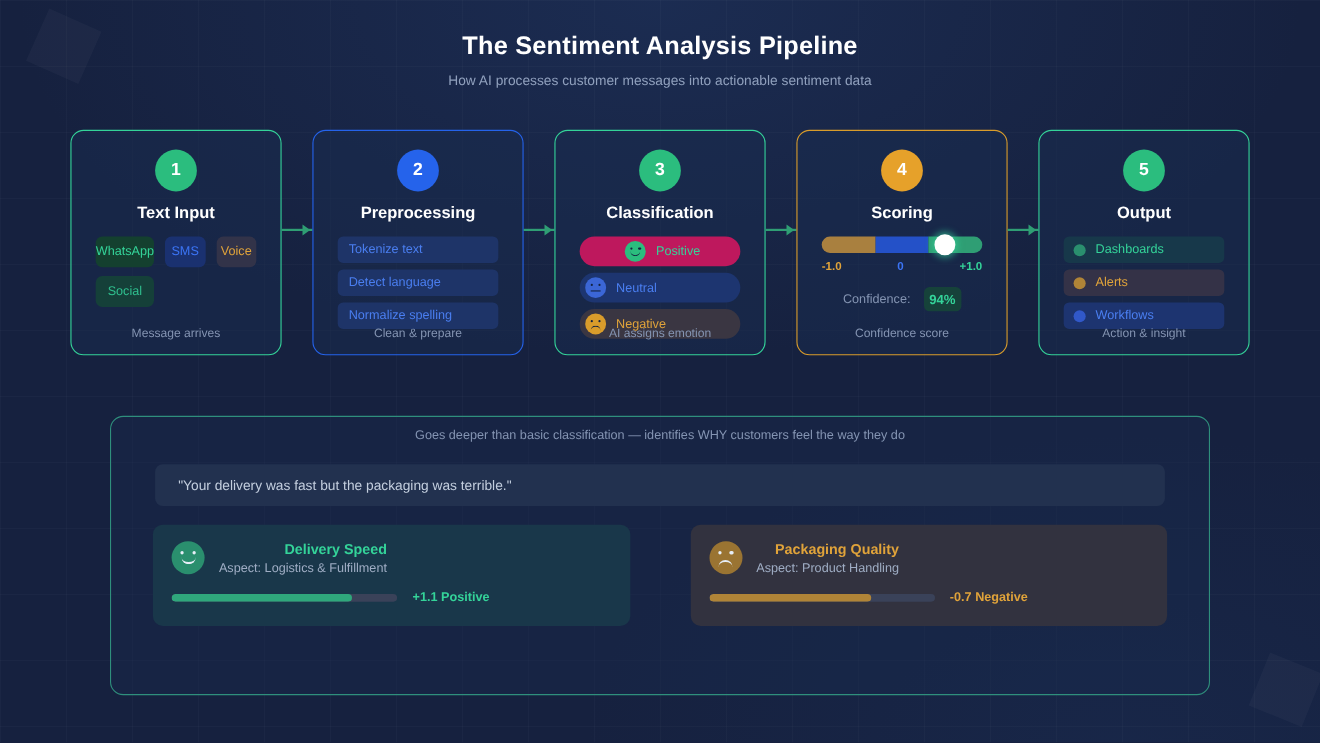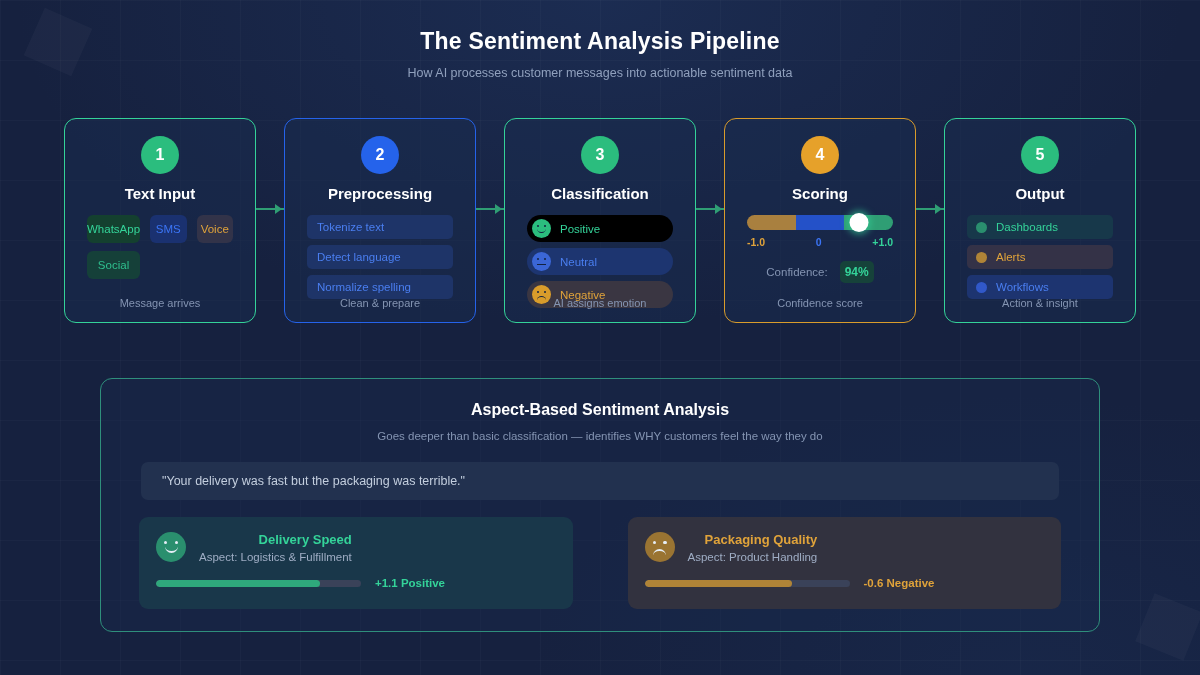--- a/index.html
+++ b/index.html
@@ -129,21 +129,21 @@
   }
 
   
   .sent-row {
     height: 27px; border-radius: 14px;
     display: flex; align-items: center;
     padding-left: 5px;
     margin-bottom: 6px;
     font-size: 11.5px;
   }
-  .sent-row.pos { background: #000000; color: #34d399; }
+  .sent-row.pos { background: #be185d; color: #34d399; justify-content: center; }
   .sent-row.neu { background: #1d3570; color: #4a7ef0; }
   .sent-row.neg { background: #3a3642; color: #e0a33a; }
   .face {
     width: 19px; height: 19px; border-radius: 50%;
     margin-right: 9px; position: relative; flex: none;
   }
   .face.pos { background: #2bbd7e; }
   .face.neu { background: #3b66d6; }
   .face.neg { background: #d99c2b; }
   .face .eye {
@@ -424,21 +424,20 @@
         <span class="dot blue"></span>
         <span>Workflows</span>
       </div>
     </div>
     <div class="stage-footer">Action &amp; insight</div>
   </div>
 
 </div>
 
 <div id="aspect-panel">
-  <div id="aspect-title">Aspect-Based Sentiment Analysis</div>
   <div id="aspect-subtitle">Goes deeper than basic classification — identifies WHY customers feel the way they do</div>
   <div id="quote-box">"Your delivery was fast but the packaging was terrible."</div>
 
   <div id="aspect-cards">
 
     <div class="aspect-card pos">
       <div class="aspect-head">
         <span class="aspect-face pos">
           <i class="eye l"></i>
             <i class="eye r"></i>
@@ -466,18 +465,18 @@
         </span>
         <span>
           <div class="aspect-name">Packaging Quality</div>
           <div class="aspect-sub">Aspect: Product Handling</div>
         </span>
       </div>
       <div class="aspect-meter">
         <div class="meter-track">
           <div class="meter-fill neg" id="fill-1" style="width: 72%;"></div>
         </div>
-        <span class="meter-value">-0.6 Negative</span>
+        <span class="meter-value">-0.7 Negative</span>
       </div>
     </div>
 
   </div>
 </div>
 
 </body></html>

